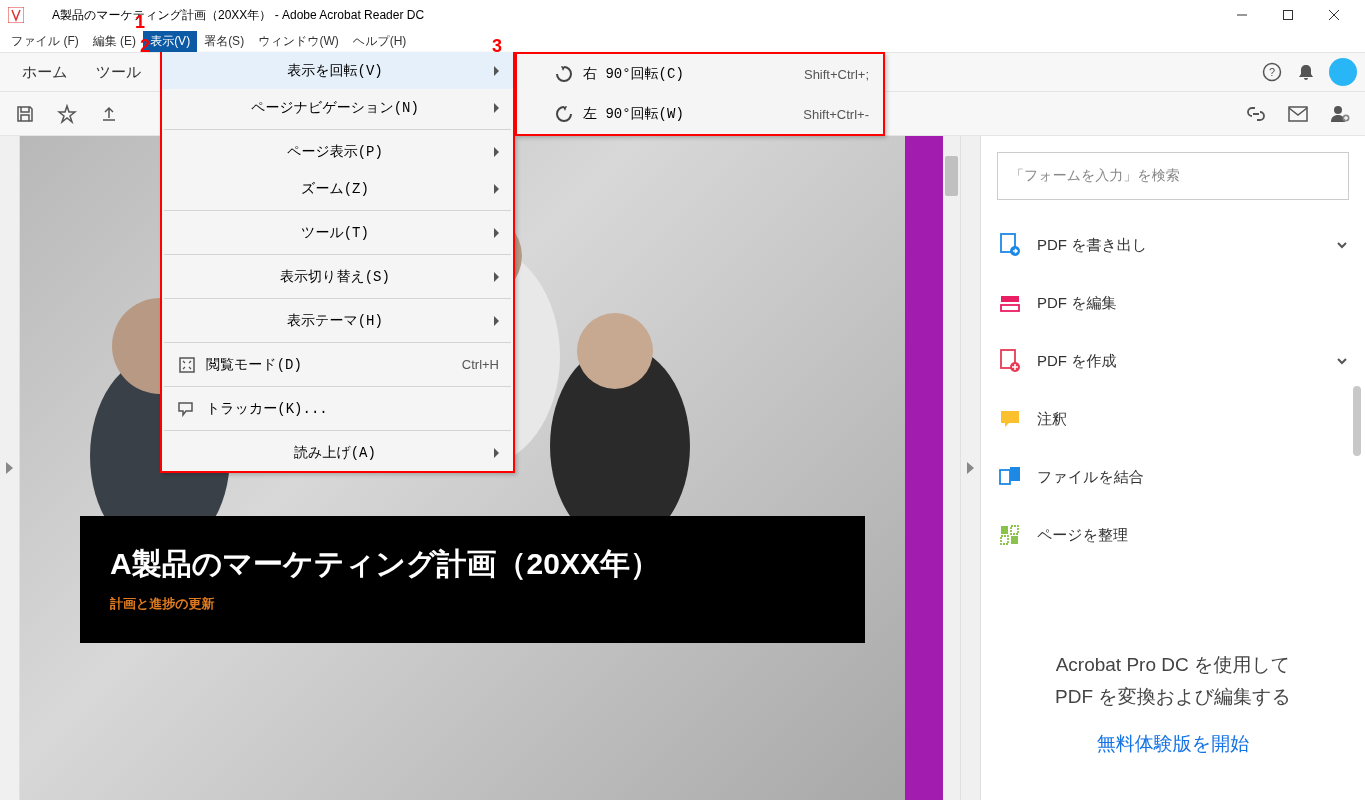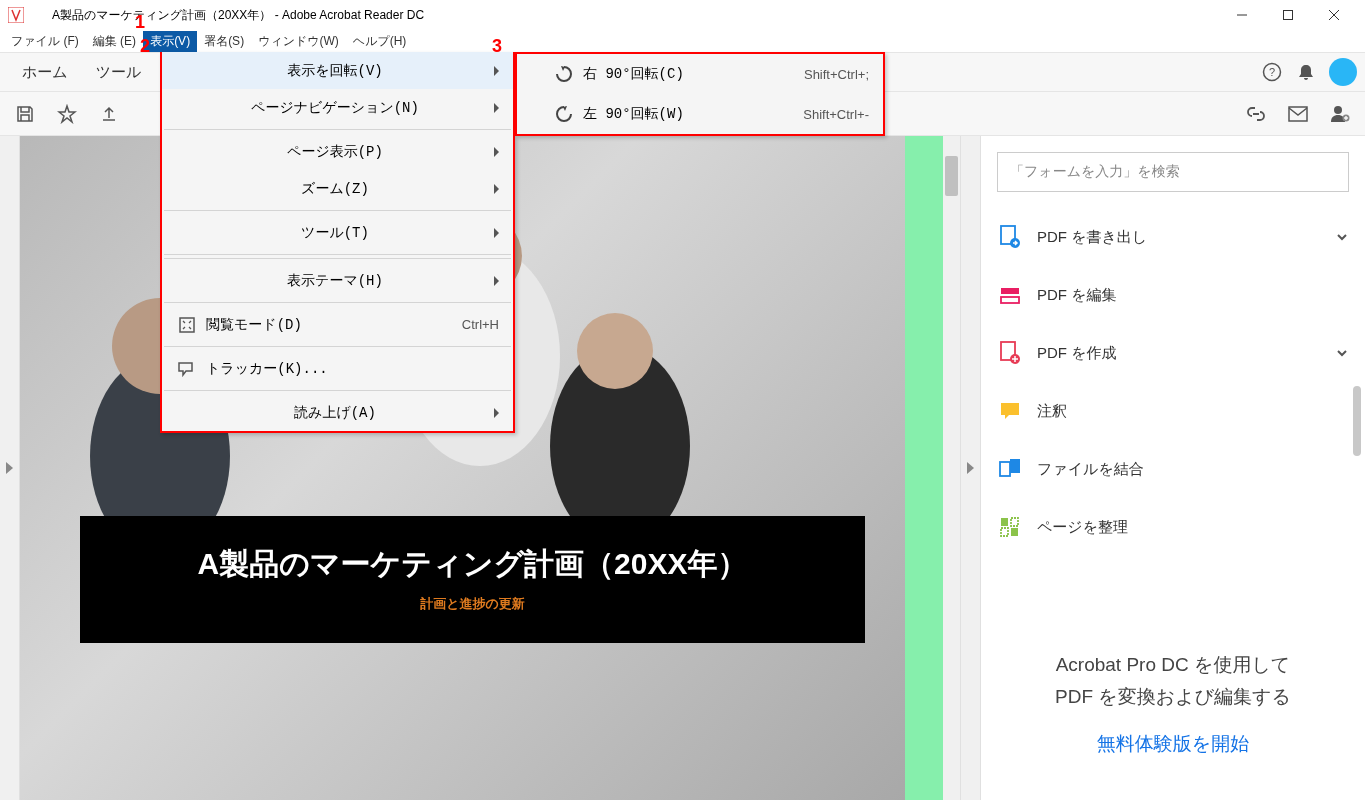--- a/index.html
+++ b/index.html
@@ -28,34 +28,34 @@
 .secbar .avatar { width: 28px; height: 28px; border-radius: 50%; background: #29b6f6; margin-left: 6px; }
 
 
 .toolbar { height: 44px; display: flex; align-items: center; background: #f7f7f7; border-bottom: 1px solid #e5e5e5; padding: 0 6px; gap: 4px; }
 .toolbar .tbtn { width: 38px; height: 38px; display: flex; align-items: center; justify-content: center; color: #555; }
 
 
 .main { display: flex; height: calc(800px - 30px - 22px - 40px - 44px); position: relative; }
 .leftrail { width: 20px; background: #f0f0f0; border-right: 1px solid #e0e0e0; display: flex; align-items: center; justify-content: center; }
 .leftrail .tri { width: 0; height: 0; border-top: 6px solid transparent; border-bottom: 6px solid transparent; border-left: 7px solid #888; }
-.docarea { flex: 1; background: #86efac; position: relative; overflow: hidden; text-align: center; }
+.docarea { flex: 1; background: #a21caf; position: relative; overflow: hidden; }
 .docarea .scrollbar { position: absolute; right: 0; top: 0; width: 17px; height: 100%; background: #f0f0f0; }
 .docarea .scrollbar .thumb { position: absolute; top: 20px; left: 2px; width: 13px; height: 40px; background: #c0c0c0; border-radius: 2px; }
 .page { position: absolute; left: 0; top: 0; width: 885px; height: 100%; background: linear-gradient(135deg,#b8b8b8 0%,#d8d8d8 40%,#a8a8a8 100%); }
 .people { position:absolute; top:60px; left:40px; width:720px; height:460px; }
 .docbanner { position: absolute; left: 60px; right: 40px; top: 380px; background: #000; padding: 28px 30px 30px; }
 .docbanner .btitle { color: #fff; font-size: 30px; font-weight: 600; }
 .docbanner .bsub { color: #e07b1f; font-size: 13px; margin-top: 10px; font-weight: 600; }
 .midrail { width: 20px; background: #f0f0f0; border-left: 1px solid #e0e0e0; display: flex; align-items: center; justify-content: center; }
 .midrail .tri { width: 0; height: 0; border-top: 6px solid transparent; border-bottom: 6px solid transparent; border-left: 7px solid #888; }
 
 
 .rightpanel { width: 385px; background: #fff; border-left: 1px solid #e0e0e0; display: flex; flex-direction: column; }
-.searchbox { margin: 16px; height: 40px; border: 1px solid #ccc; display: flex; align-items: center; padding: 0 12px; color: #888; font-size: 14px; }
+.searchbox { margin: 16px; height: 48px; border: 1px solid #ccc; display: flex; align-items: center; padding: 0 12px; color: #888; font-size: 14px; }
 .tools { padding: 0 16px; }
 .tool { display: flex; align-items: center; height: 58px; font-size: 15px; color: #333; }
 .tool .ticon { width: 26px; height: 26px; margin-right: 14px; display:flex; align-items:center; justify-content:center; }
 .tool .tlabel { flex: 1; }
 .tool .chev { color: #666; }
 .rpscroll { position:absolute; right:4px; top:250px; width:8px; height:70px; background:#c8c8c8; border-radius:4px;}
 .promo { margin-top: auto; text-align: center; padding: 20px 30px 40px; font-size: 19px; color: #444; line-height: 1.7; }
 .promo .link { color: #1473e6; margin-top: 14px; display: block; }
 
 
@@ -330,20 +330,24 @@
   <div class="mrow">
       <span class="mlabel">ズーム(Z)</span>
       <span class="arrow"></span>
     </div>
   <div class="msep"></div>
   <div class="mrow">
       <span class="mlabel">ツール(T)</span>
       <span class="arrow"></span>
     </div>
   <div class="msep"></div>
+  <div class="mrow">
+      <span class="mlabel">表示切り替え(S)</span>
+      <span class="arrow"></span>
+    </div>
   <div class="msep"></div>
   <div class="mrow">
       <span class="mlabel">表示テーマ(H)</span>
       <span class="arrow"></span>
     </div>
   <div class="msep"></div>
   <div class="mrow">
     <span class="micon">
         <svg width="16" height="16" viewBox="0 0 16 16">
           <rect x="1" y="1" width="14" height="14" fill="none" stroke="#555" stroke-width="1.5"></rect>

